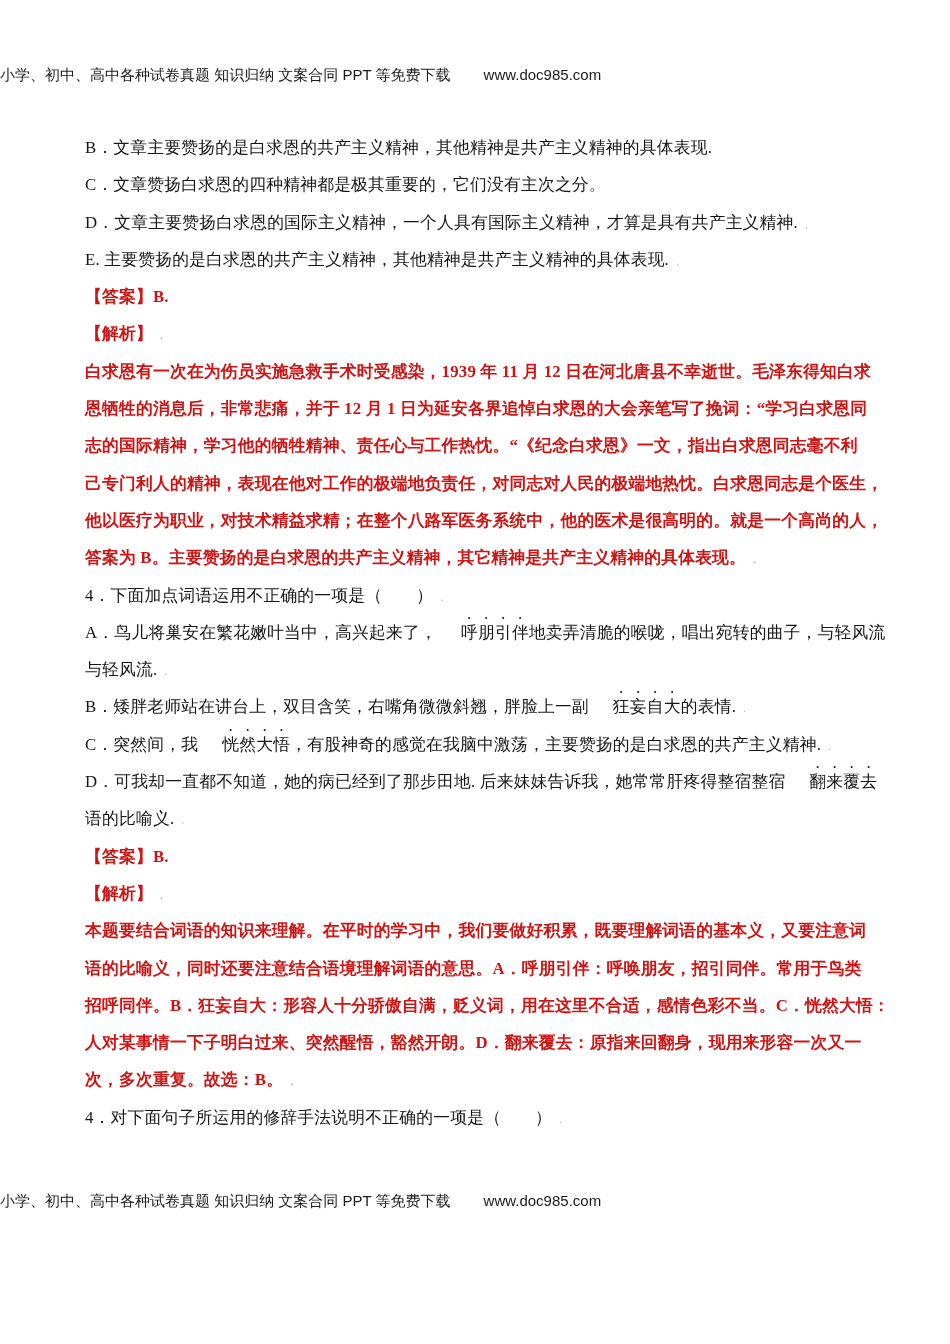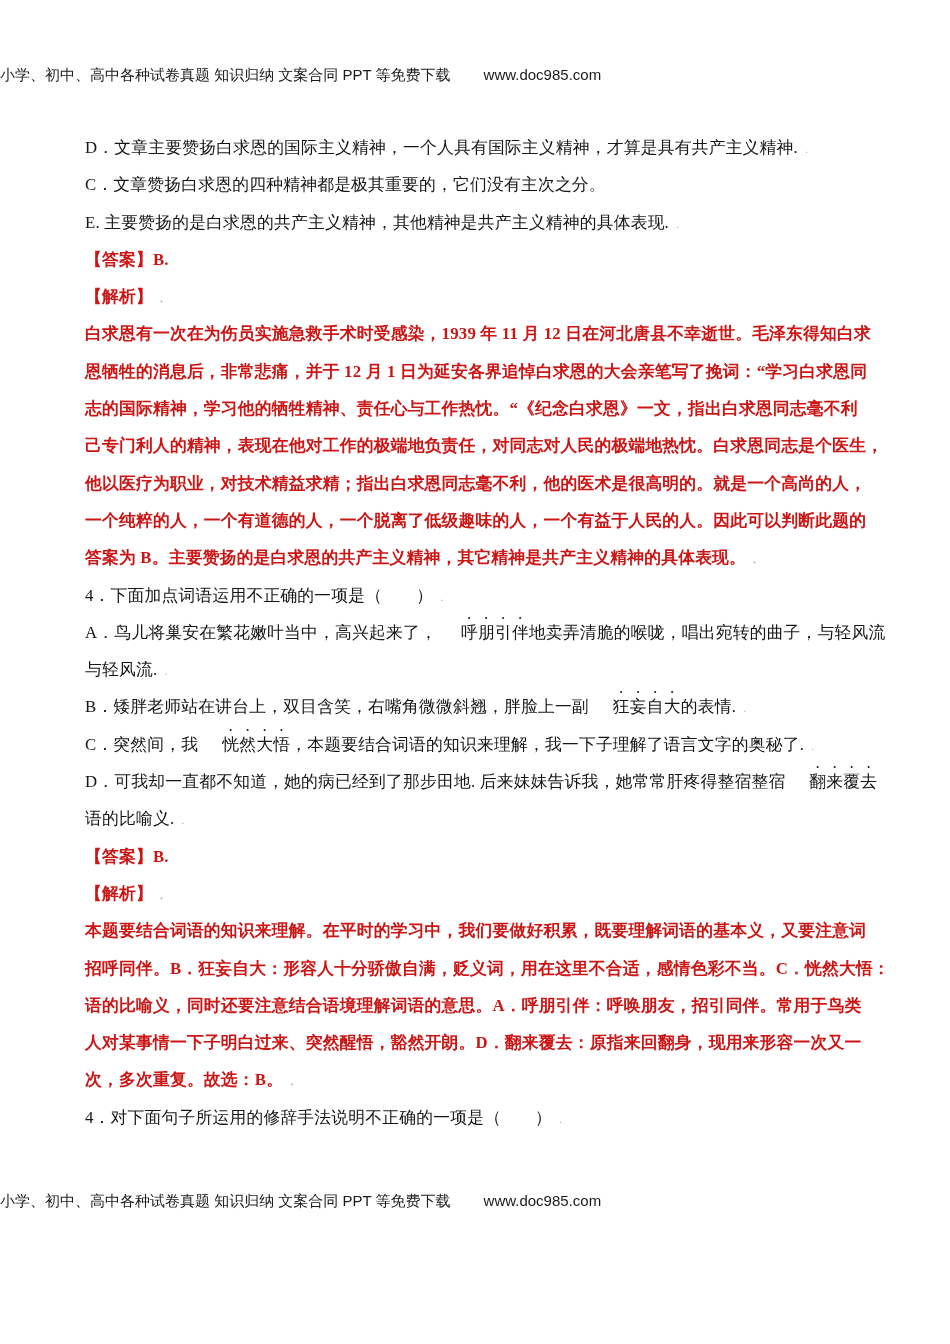--- a/index.html
+++ b/index.html
@@ -42,44 +42,44 @@
 <body>
 
 <div class="page">
 
   <div class="header">
     <span>小学、初中、高中各种试卷真题 知识归纳 文案合同 PPT 等免费下载</span>
     <span>www.doc985.com</span>
   </div>
 
   <div class="content">
+    <p class="line"><span>B．文章主要赞扬的是白求恩的共产主义精神，其他精神是共产主义精神的具体表现.</span></p>
+    <p class="line"><span>C．文章赞扬白求恩的四种精神都是极其重要的，它们没有主次之分。</span></p>
     <p class="line"><span>D．文章主要赞扬白求恩的国际主义精神，一个人具有国际主义精神，才算是具有共产主义精神.</span><span class="pm">．</span></p>
-    <p class="line"><span>C．文章赞扬白求恩的四种精神都是极其重要的，它们没有主次之分。</span></p>
     <p class="line"><span>E. 主要赞扬的是白求恩的共产主义精神，其他精神是共产主义精神的具体表现.</span><span class="pm">．</span></p>
     <p class="line red"><span>【答案】B.</span></p>
     <p class="line red"><span>【解析】</span><span class="pm">．</span></p>
     <p class="line red"><span>白求恩有一次在为伤员实施急救手术时受感染，1939 年 11 月 12 日在河北唐县不幸逝世。毛泽东得知白求</span></p>
     <p class="line red"><span>恩牺牲的消息后，非常悲痛，并于 12 月 1 日为延安各界追悼白求恩的大会亲笔写了挽词：“学习白求恩同</span></p>
     <p class="line red"><span>志的国际精神，学习他的牺牲精神、责任心与工作热忱。“《纪念白求恩》一文，指出白求恩同志毫不利</span></p>
     <p class="line red"><span>己专门利人的精神，表现在他对工作的极端地负责任，对同志对人民的极端地热忱。白求恩同志是个医生，</span></p>
-    <p class="line red"><span>他以医疗为职业，对技术精益求精；指出白求恩同志毫不利，他的医术是很高明的。就是一个高尚的人，</span></p>
-    <p class="line red"><span>一个纯粹的人，一个有道德的人，一个脱离了低级趣味的人，一个有益于人民的人。因此可以判断此题的</span></p>
+    <p class="line red"><span>他以医疗为职业，对技术精益求精；在整个八路军医务系统中，他的医术是很高明的。就是一个高尚的人，</span></p>
     <p class="line red"><span>答案为 B。主要赞扬的是白求恩的共产主义精神，其它精神是共产主义精神的具体表现。</span><span class="pm">．</span></p>
     <p class="line"><span>4．下面加点词语运用不正确的一项是（　　）</span><span class="pm">．</span></p>
     <p class="line"><span>A．鸟儿将巢安在繁花嫩叶当中，高兴起来了，</span><span class="em-dots">呼朋引伴</span><span>地卖弄清脆的喉咙，唱出宛转的曲子，与轻风流</span></p>
     <p class="line"><span>与轻风流.</span><span class="pm">．</span></p>
     <p class="line"><span>B．矮胖老师站在讲台上，双目含笑，右嘴角微微斜翘，胖脸上一副</span><span class="em-dots">狂妄自大</span><span>的表情.</span><span class="pm">．</span></p>
-    <p class="line"><span>C．突然间，我</span><span class="em-dots">恍然大悟</span><span>，本题要结合词语的知识来理解，我一下子理解了语言文字的奥秘了.</span><span class="pm">．</span></p>
+    <p class="line"><span>C．突然间，我</span><span class="em-dots">恍然大悟</span><span>，有股神奇的感觉在我脑中激荡，主要赞扬的是白求恩的共产主义精神.</span><span class="pm">．</span></p>
     <p class="line"><span>D．可我却一直都不知道，她的病已经到了那步田地. 后来妹妹告诉我，她常常肝疼得整宿整宿</span><span class="em-dots">翻来覆去</span></p>
     <p class="line"><span>语的比喻义.</span><span class="pm">．</span></p>
     <p class="line red"><span>【答案】B.</span></p>
     <p class="line red"><span>【解析】</span><span class="pm">．</span></p>
     <p class="line red"><span>本题要结合词语的知识来理解。在平时的学习中，我们要做好积累，既要理解词语的基本义，又要注意词</span></p>
+    <p class="line red"><span>语的比喻义，同时还要注意结合语境理解词语的意思。A．呼朋引伴：呼唤朋友，招引同伴。常用于鸟类</span></p>
     <p class="line red"><span>招呼同伴。B．狂妄自大：形容人十分骄傲自满，贬义词，用在这里不合适，感情色彩不当。C．恍然大悟：</span></p>
-    <p class="line red"><span>语的比喻义，同时还要注意结合语境理解词语的意思。A．呼朋引伴：呼唤朋友，招引同伴。常用于鸟类</span></p>
     <p class="line red"><span>人对某事情一下子明白过来、突然醒悟，豁然开朗。D．翻来覆去：原指来回翻身，现用来形容一次又一</span></p>
     <p class="line red"><span>次，多次重复。故选：B。</span><span class="pm">．</span></p>
     <p class="line"><span>4．对下面句子所运用的修辞手法说明不正确的一项是（　　）</span><span class="pm">．</span></p>
   </div>
 
   <div class="footer">
     <span>小学、初中、高中各种试卷真题 知识归纳 文案合同 PPT 等免费下载</span>
     <span>www.doc985.com</span>
   </div>
 

